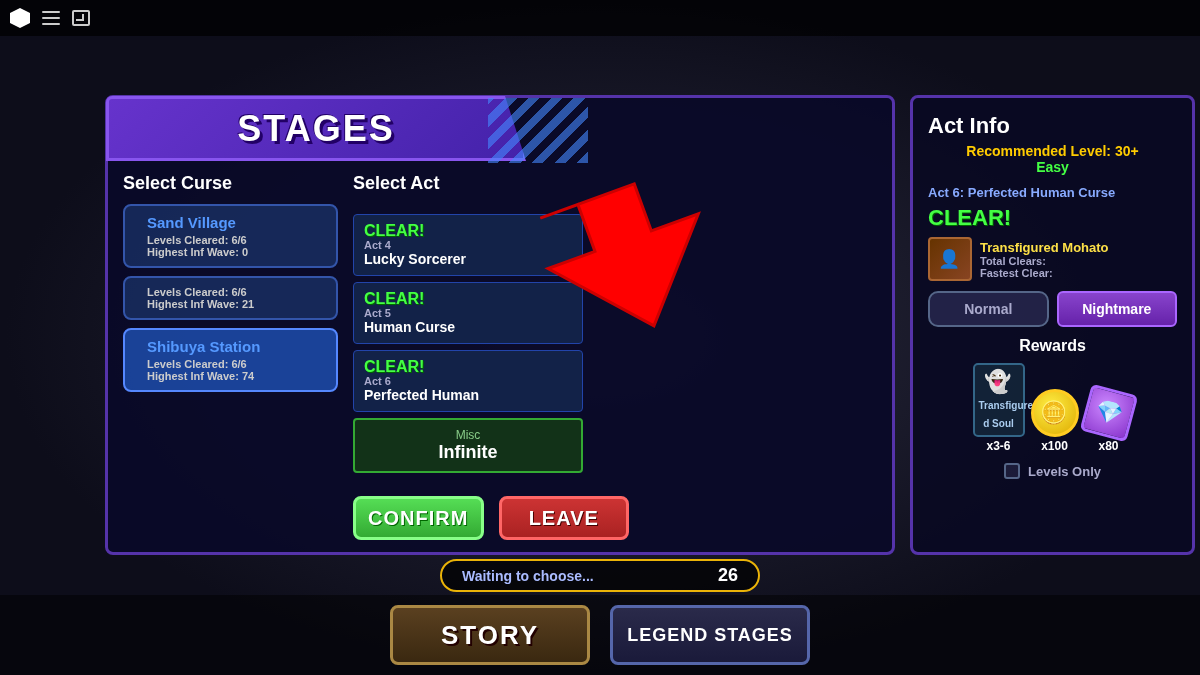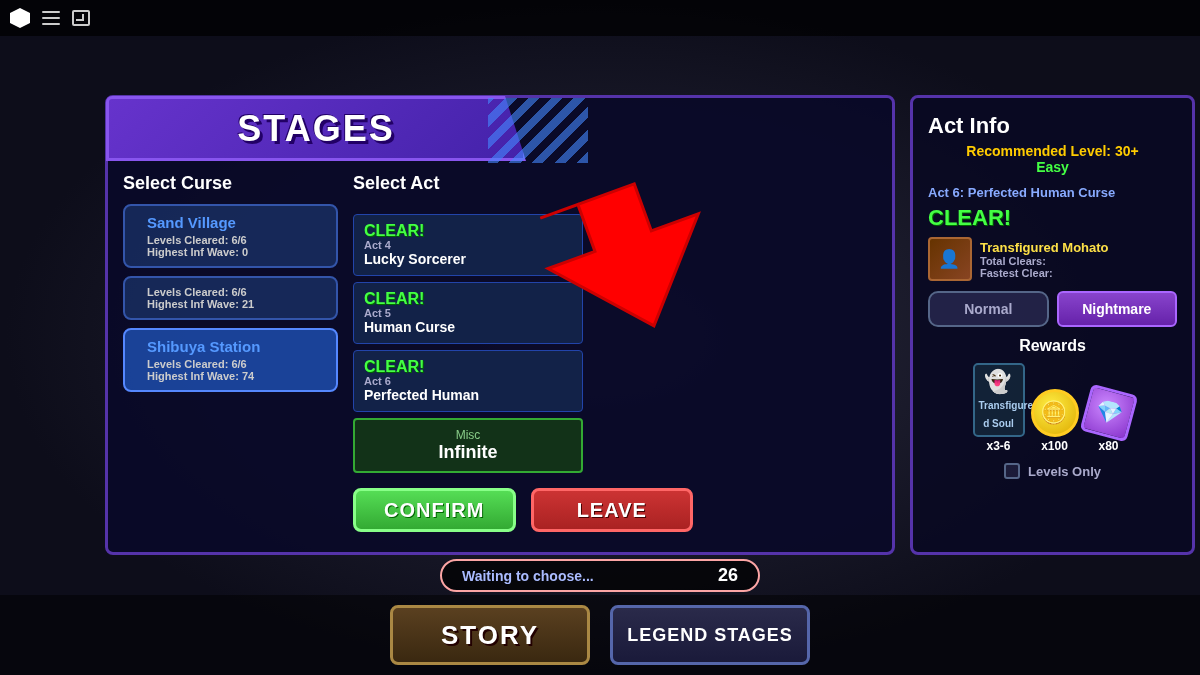--- a/index.html
+++ b/index.html
@@ -198,23 +198,23 @@
     .act-misc-name {
       font-size: 18px;
       font-weight: 900;
       color: white;
       text-align: center;
     }
 
     
     .buttons-row {
       position: absolute;
-      bottom: 20px;
+      bottom: 12px;
       left: 245px;
-      width: 340px;
+      width: 276px;
       display: flex;
       gap: 15px;
     }
     .btn-confirm {
       flex: 1;
       height: 44px;
       background: linear-gradient(180deg, #55dd55, #33aa33);
       border: 3px solid #88ff88;
       border-radius: 8px;
       font-size: 20px;
@@ -433,21 +433,21 @@
       justify-content: center;
       gap: 20px;
       z-index: 3;
     }
     .waiting-pill {
       position: absolute;
       bottom: 83px;
       left: 50%;
       transform: translateX(-50%);
       background: rgba(0,0,0,0.7);
-      border: 2px solid #fca5a5;
+      border: 2px solid #eab308;
       border-radius: 20px;
       padding: 4px 20px;
       display: flex;
       align-items: center;
       gap: 15px;
       min-width: 320px;
       z-index: 6;
     }
     .waiting-text {
       font-size: 14px;

